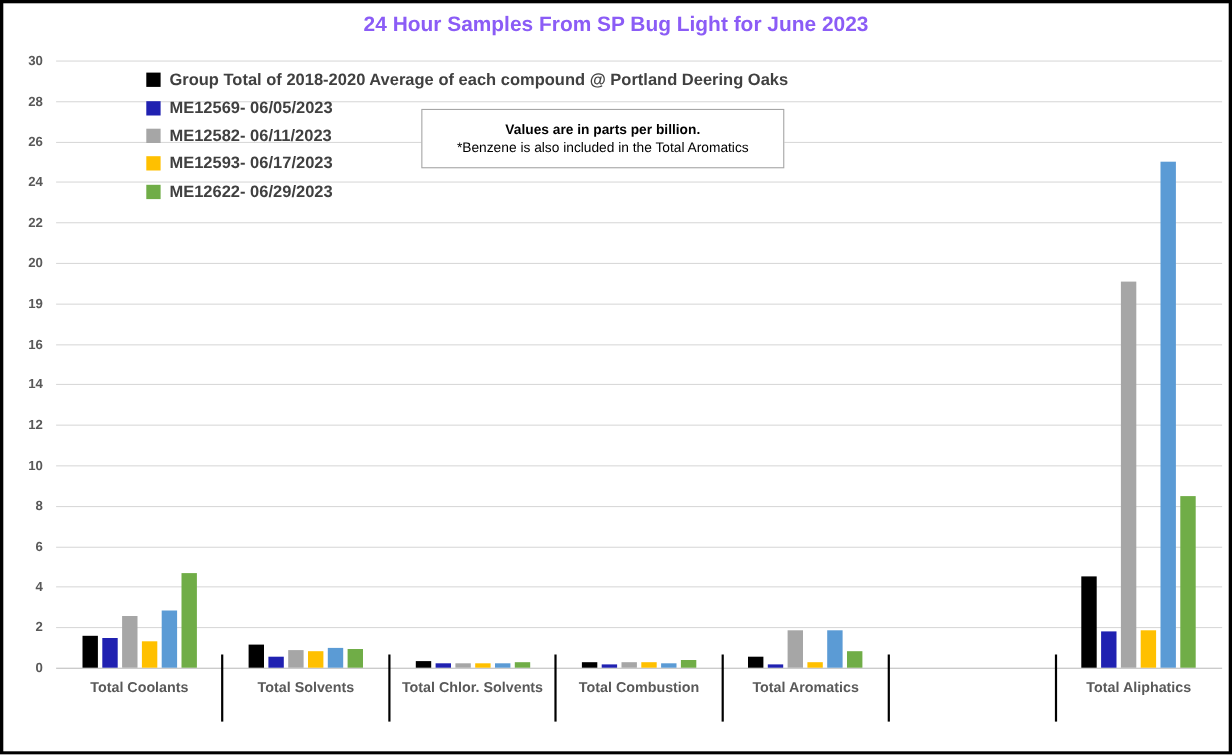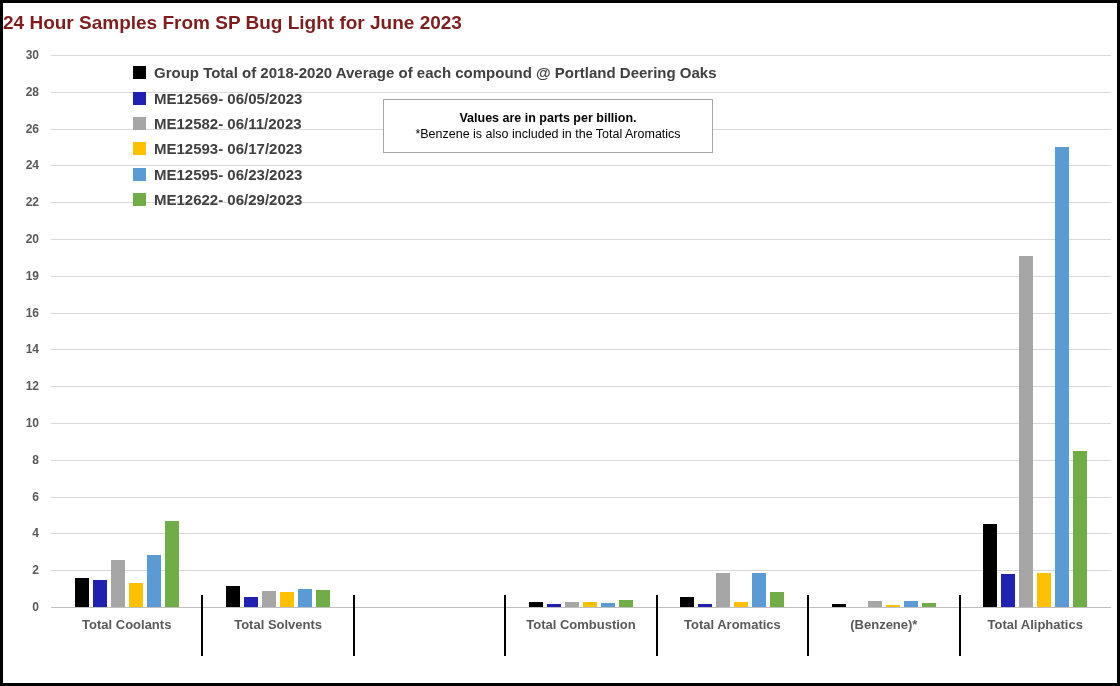--- a/index.html
+++ b/index.html
@@ -7,21 +7,21 @@
   .canvas{
     position:relative;
     width:1120px;height:686px;
     background:#ffffff;
     border:3px solid #000000;
     font-family:"Liberation Sans", sans-serif;
     overflow:hidden;
   }
   .chart-title{
     position:absolute;top:9px;left:0;width:100%;
-    font-size:19px;font-weight:700;color:#7f1d1d;
+    text-align:center;font-size:19px;font-weight:700;color:#8b5cf6;
   }
   .plot{
     position:absolute;left:48px;top:52px;width:1060px;height:552px;
   }
   .gridline{
     position:absolute;left:0;width:100%;height:1px;background:#d9d9d9;
   }
   .gridline.baseline{background:#bfbfbf;}
   .yaxis{
     position:absolute;left:0;top:52px;width:42px;height:552px;
@@ -124,20 +124,31 @@
           <div class="bar" style="height: 21px; background: rgb(0, 0, 0);"></div>
           <div class="bar" style="height: 10px; background: rgb(32, 33, 177);"></div>
           <div class="bar" style="height: 16px; background: rgb(166, 166, 166);"></div>
           <div class="bar" style="height: 15px; background: rgb(255, 192, 0);"></div>
           <div class="bar" style="height: 18px; background: rgb(91, 155, 213);"></div>
           <div class="bar" style="height: 17px; background: rgb(112, 173, 71);"></div>
         </div>
         <div class="cat-label">Total Solvents</div>
       </div>
       <div class="divider" style="left: 150.429px;"></div>
+      <div class="group" style="left: 302.857px; width: 151.429px;">
+        <div class="bars">
+          <div class="bar" style="height: 6px; background: rgb(0, 0, 0);"></div>
+          <div class="bar" style="height: 4px; background: rgb(32, 33, 177);"></div>
+          <div class="bar" style="height: 4px; background: rgb(166, 166, 166);"></div>
+          <div class="bar" style="height: 4px; background: rgb(255, 192, 0);"></div>
+          <div class="bar" style="height: 4px; background: rgb(91, 155, 213);"></div>
+          <div class="bar" style="height: 5px; background: rgb(112, 173, 71);"></div>
+        </div>
+        <div class="cat-label">Total Chlor. Solvents</div>
+      </div>
       <div class="divider" style="left: 301.857px;"></div>
       <div class="group" style="left: 454.286px; width: 151.429px;">
         <div class="bars">
           <div class="bar" style="height: 5px; background: rgb(0, 0, 0);"></div>
           <div class="bar" style="height: 3px; background: rgb(32, 33, 177);"></div>
           <div class="bar" style="height: 5px; background: rgb(166, 166, 166);"></div>
           <div class="bar" style="height: 5px; background: rgb(255, 192, 0);"></div>
           <div class="bar" style="height: 4px; background: rgb(91, 155, 213);"></div>
           <div class="bar" style="height: 7px; background: rgb(112, 173, 71);"></div>
         </div>
@@ -149,31 +160,20 @@
           <div class="bar" style="height: 10px; background: rgb(0, 0, 0);"></div>
           <div class="bar" style="height: 3px; background: rgb(32, 33, 177);"></div>
           <div class="bar" style="height: 34px; background: rgb(166, 166, 166);"></div>
           <div class="bar" style="height: 5px; background: rgb(255, 192, 0);"></div>
           <div class="bar" style="height: 34px; background: rgb(91, 155, 213);"></div>
           <div class="bar" style="height: 15px; background: rgb(112, 173, 71);"></div>
         </div>
         <div class="cat-label">Total Aromatics</div>
       </div>
       <div class="divider" style="left: 604.714px;"></div>
-      <div class="group" style="left: 757.143px; width: 151.429px;">
-        <div class="bars">
-          <div class="bar" style="height: 3px; background: rgb(0, 0, 0);"></div>
-          <div class="bar" style="height: 0px; background: rgb(32, 33, 177);"></div>
-          <div class="bar" style="height: 6px; background: rgb(166, 166, 166);"></div>
-          <div class="bar" style="height: 2px; background: rgb(255, 192, 0);"></div>
-          <div class="bar" style="height: 6px; background: rgb(91, 155, 213);"></div>
-          <div class="bar" style="height: 4px; background: rgb(112, 173, 71);"></div>
-        </div>
-        <div class="cat-label">(Benzene)*</div>
-      </div>
       <div class="divider" style="left: 756.143px;"></div>
       <div class="group" style="left: 908.571px; width: 151.429px;">
         <div class="bars">
           <div class="bar" style="height: 83px; background: rgb(0, 0, 0);"></div>
           <div class="bar" style="height: 33px; background: rgb(32, 33, 177);"></div>
           <div class="bar" style="height: 351px; background: rgb(166, 166, 166);"></div>
           <div class="bar" style="height: 34px; background: rgb(255, 192, 0);"></div>
           <div class="bar" style="height: 460px; background: rgb(91, 155, 213);"></div>
           <div class="bar" style="height: 156px; background: rgb(112, 173, 71);"></div>
         </div>
@@ -193,24 +193,20 @@
       </div>
       <div class="legend-row">
         <div class="legend-swatch" style="background: rgb(166, 166, 166);"></div>
         <div class="legend-label">ME12582- 06/11/2023</div>
       </div>
       <div class="legend-row">
         <div class="legend-swatch" style="background: rgb(255, 192, 0);"></div>
         <div class="legend-label">ME12593- 06/17/2023</div>
       </div>
       <div class="legend-row">
-        <div class="legend-swatch" style="background: rgb(91, 155, 213);"></div>
-        <div class="legend-label">ME12595- 06/23/2023</div>
-      </div>
-      <div class="legend-row">
         <div class="legend-swatch" style="background: rgb(112, 173, 71);"></div>
         <div class="legend-label">ME12622- 06/29/2023</div>
       </div>
     </div>
 
   <div class="note-box">
     <div class="note-line1">Values are in parts per billion.</div>
     <div class="note-line2">*Benzene is also included in the Total Aromatics</div>
   </div>
 </div>

